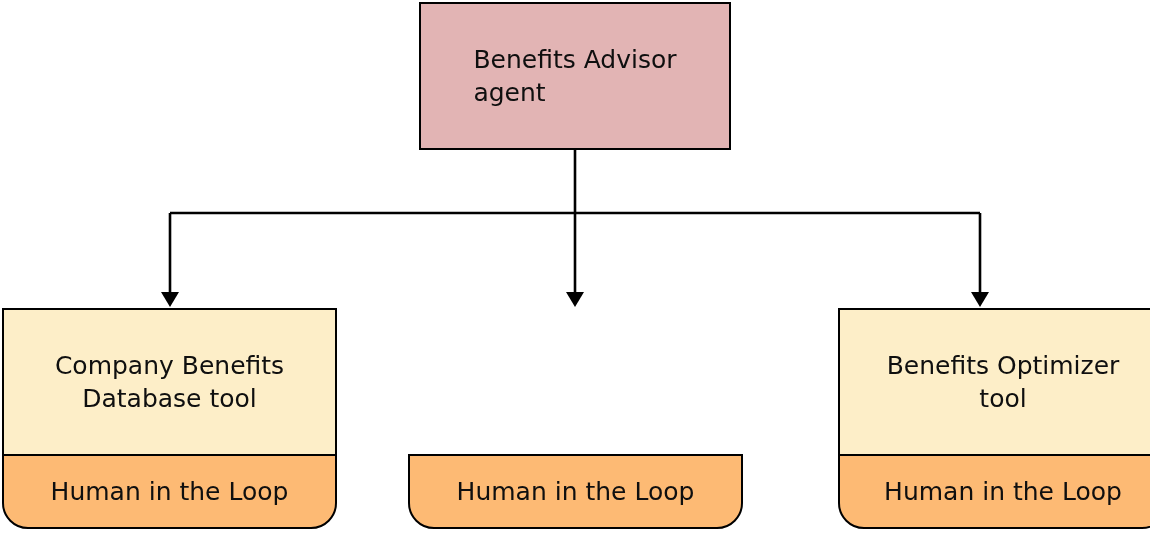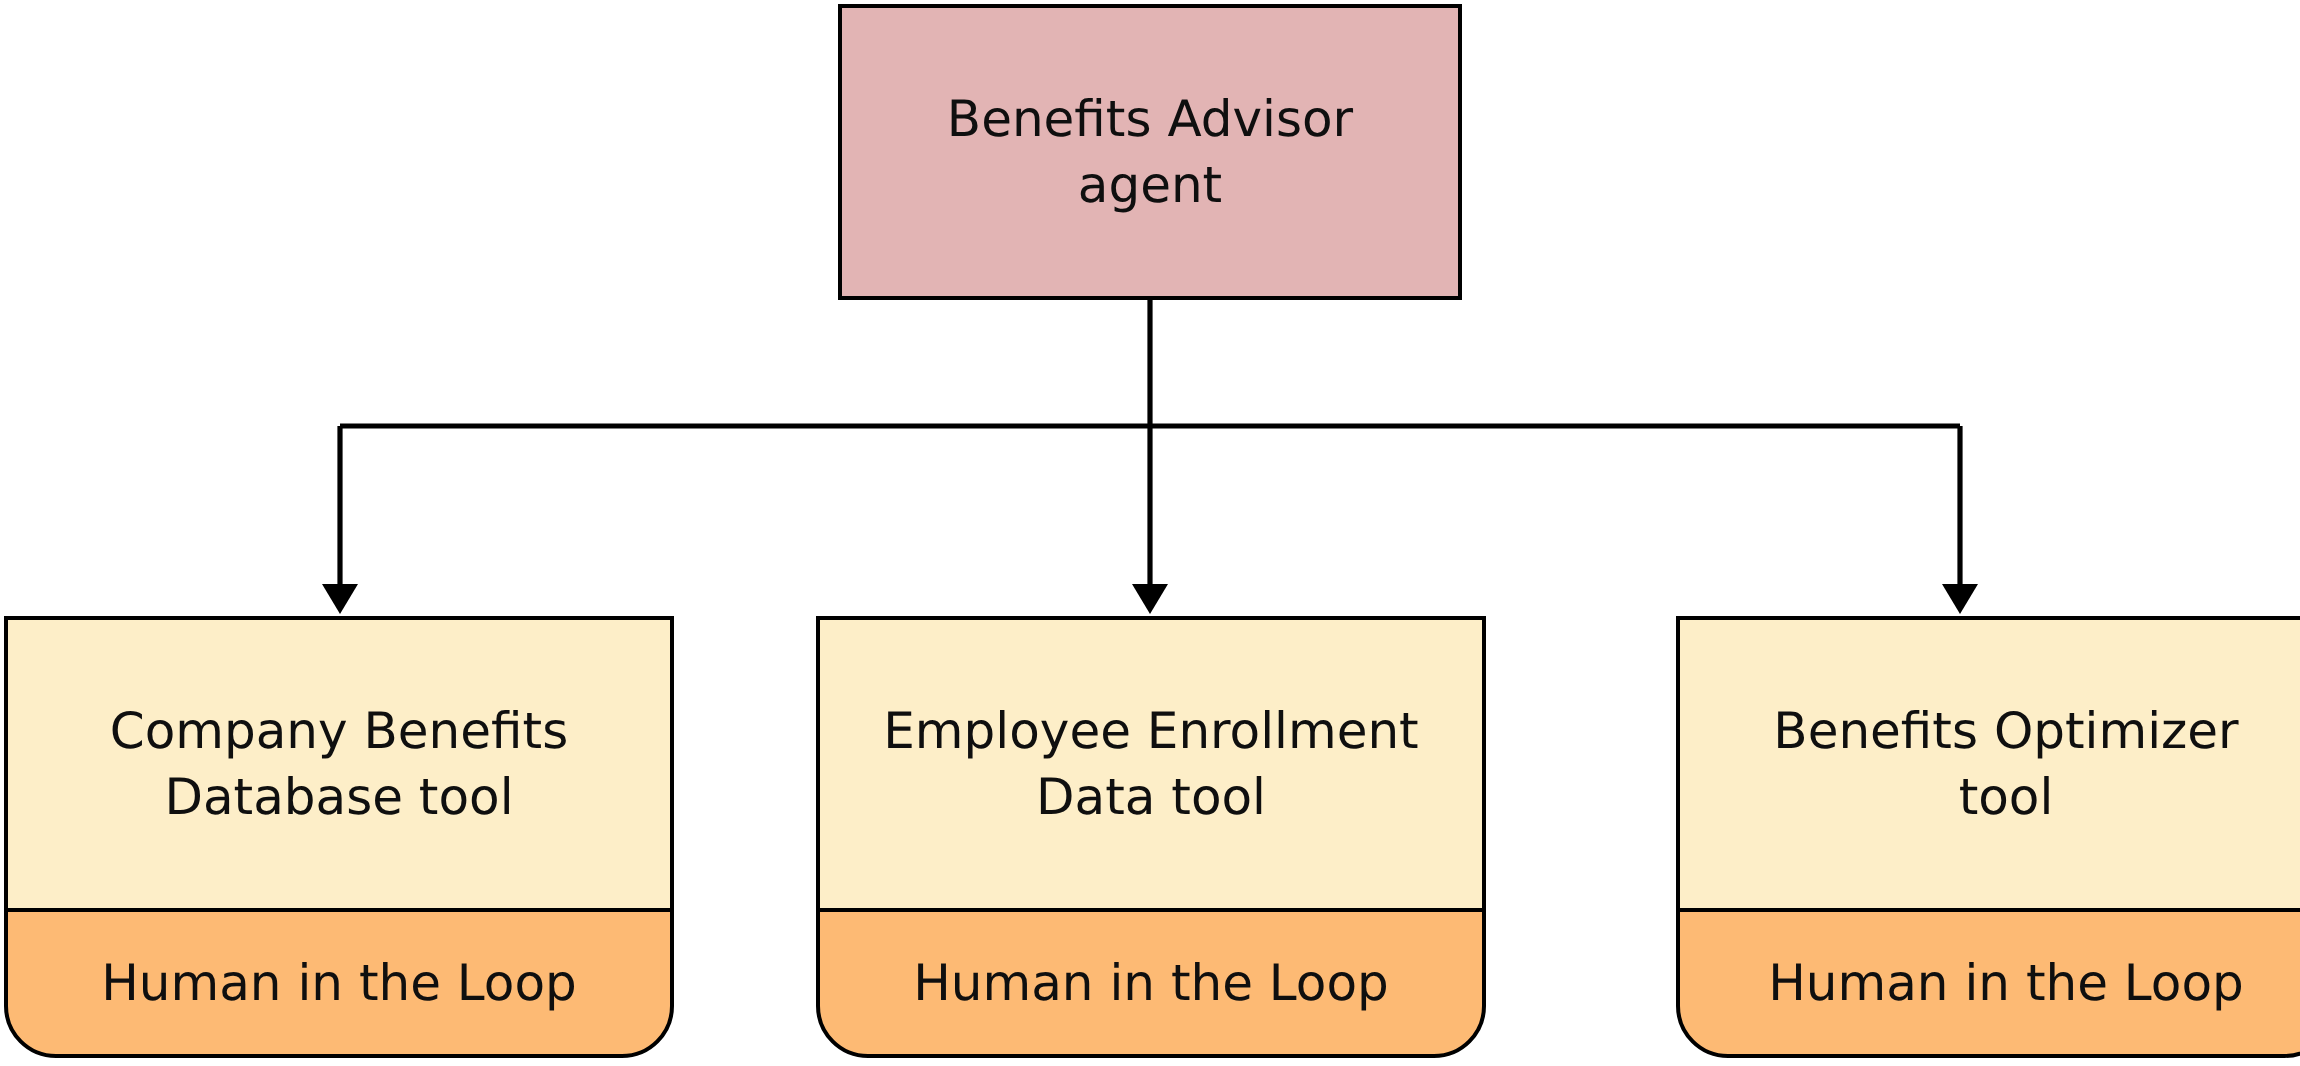--- a/index.html
+++ b/index.html
@@ -38,21 +38,20 @@
     background: #e2b4b4;
     display: flex;
     align-items: center;
     justify-content: center;
     z-index: 3;
   }
   .agent-label {
     font-size: 25px;
     line-height: 1.32;
     color: #0f0f0f;
-    text-align: center;
     white-space: pre-line;
     padding: 0 10px;
   }
 
   
   .tool-node {
     position: absolute;
     top: 308px;
     height: 221px;
     box-sizing: border-box;
@@ -140,24 +139,20 @@
     <div class="tool-body">
       <div class="tool-label">Company Benefits
 Database tool</div>
     </div>
     <div class="hitl-band">
       <div class="hitl-label">Human in the Loop</div>
     </div>
   </div>
 
   <div class="tool-node node-1">
-    <div class="tool-body">
-      <div class="tool-label">Employee Enrollment
-Data tool</div>
-    </div>
     <div class="hitl-band">
       <div class="hitl-label">Human in the Loop</div>
     </div>
   </div>
 
   <div class="tool-node node-2">
     <div class="tool-body">
       <div class="tool-label">Benefits Optimizer
 tool</div>
     </div>

